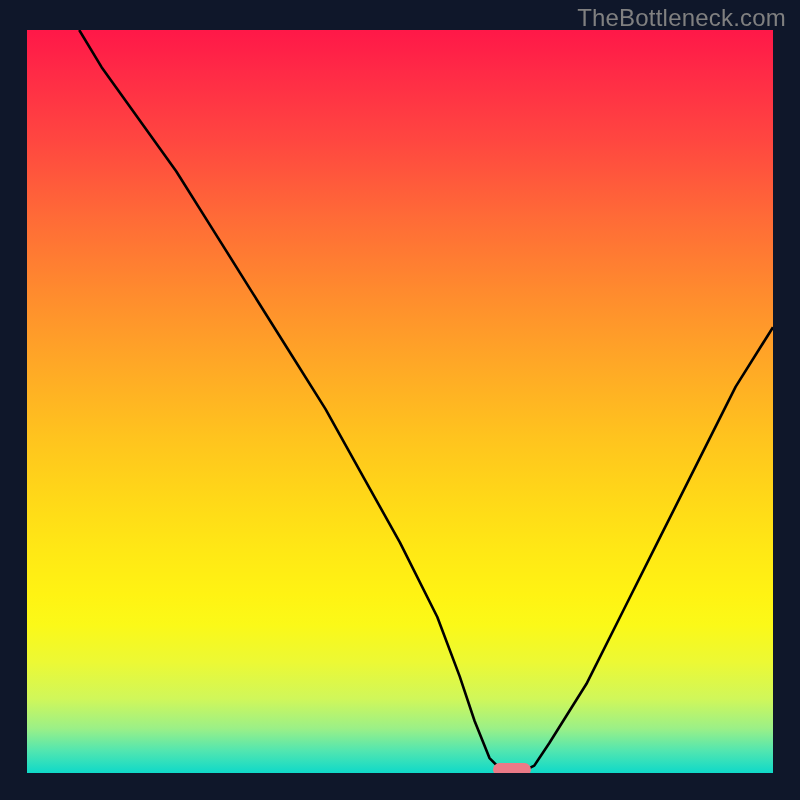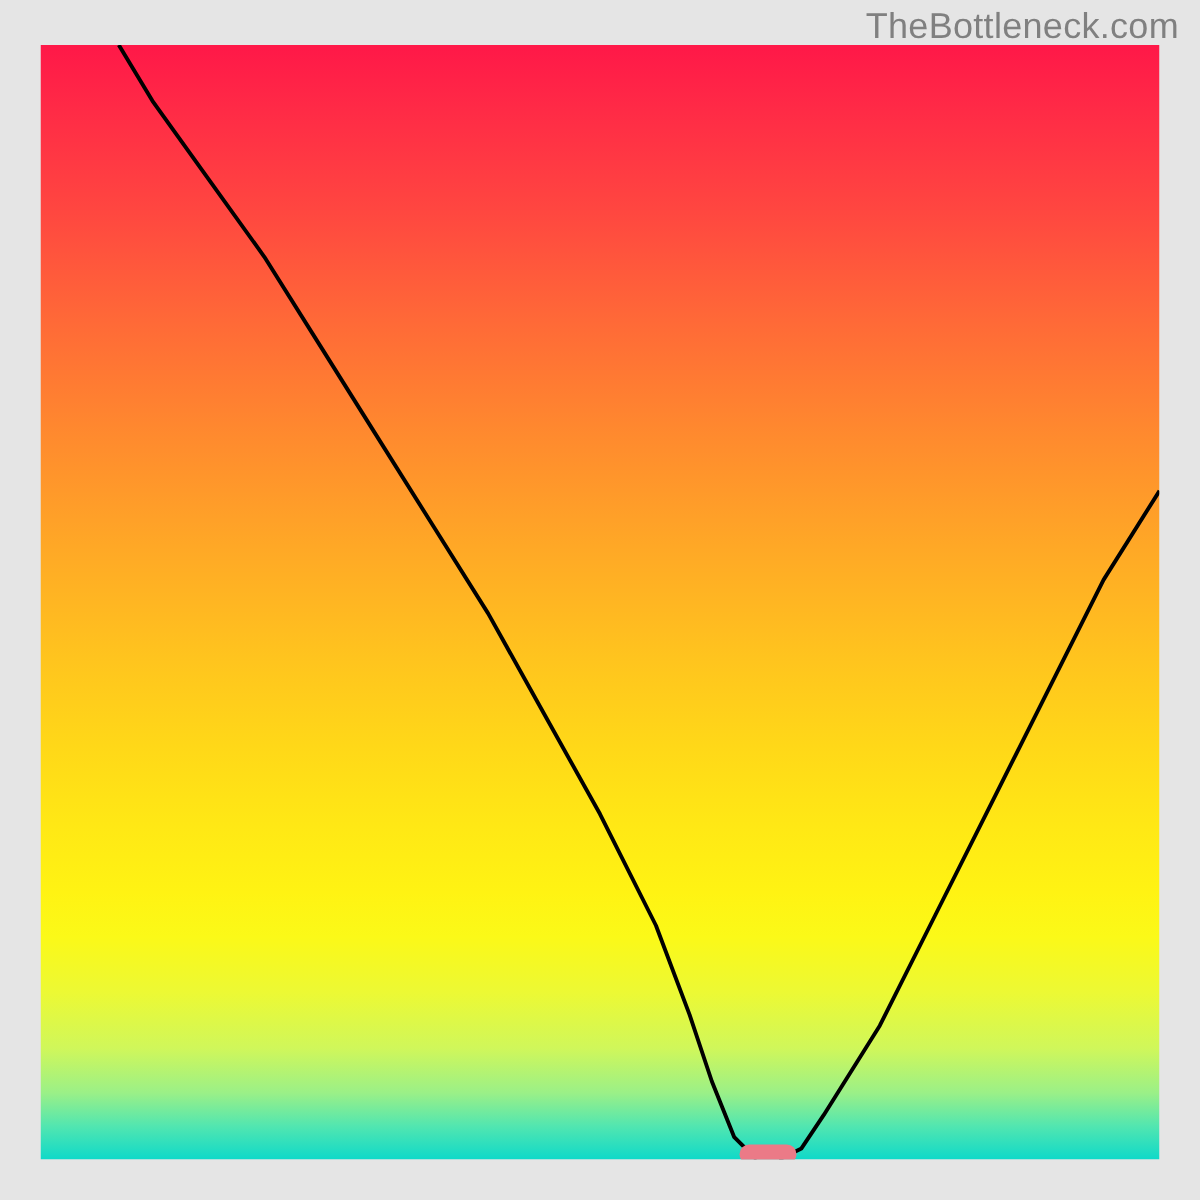--- a/index.html
+++ b/index.html
@@ -7,21 +7,21 @@
     padding: 0;
     width: 800px;
     height: 800px;
     background: #000;
     overflow: hidden;
   }
   .frame {
     position: relative;
     width: 800px;
     height: 800px;
-    background: #e5e5e5;
+    background: #0f172a;
   }
   .watermark {
     position: absolute;
     top: 4px;
     right: 14px;
     color: #808080;
     font-family: Arial, Helvetica, sans-serif;
     font-size: 24px;
     font-weight: 400;
     letter-spacing: 0.2px;

